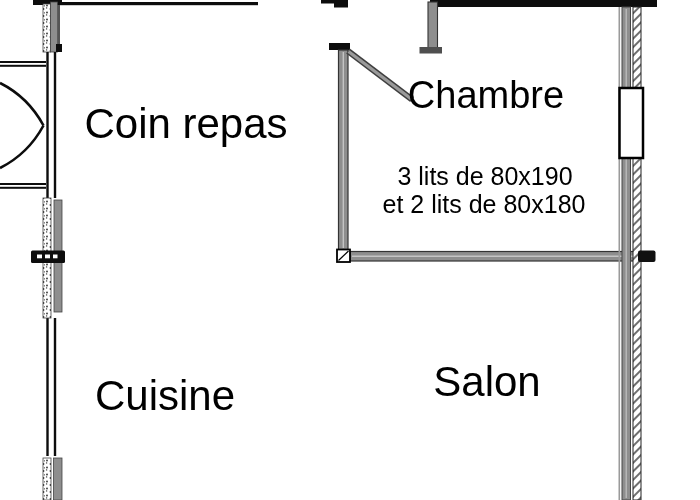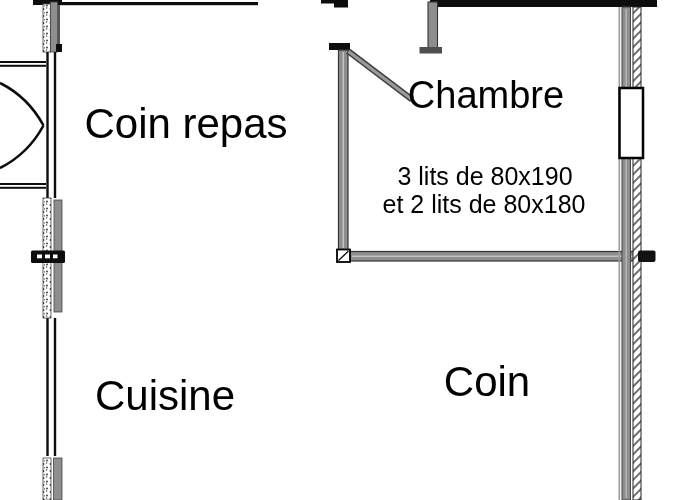--- a/index.html
+++ b/index.html
@@ -105,15 +105,15 @@
     </g>
   </svg>
 
   <div class="label room-label" style="left:186px;top:124px;">Coin repas</div>
 
   <div class="label room-label-md" style="left:486px;top:95px;">Chambre</div>
   <div class="label note-label" style="left:485px;top:176px;">3 lits de 80x190</div>
   <div class="label note-label" style="left:484px;top:204px;">et 2 lits de 80x180</div>
 
   <div class="label room-label" style="left:165px;top:396px;">Cuisine</div>
-  <div class="label room-label" style="left:487px;top:382px;">Coin</div>
+  <div class="label room-label" style="left:487px;top:382px;">Salon</div>
 
 </div>
 
 </body></html>

